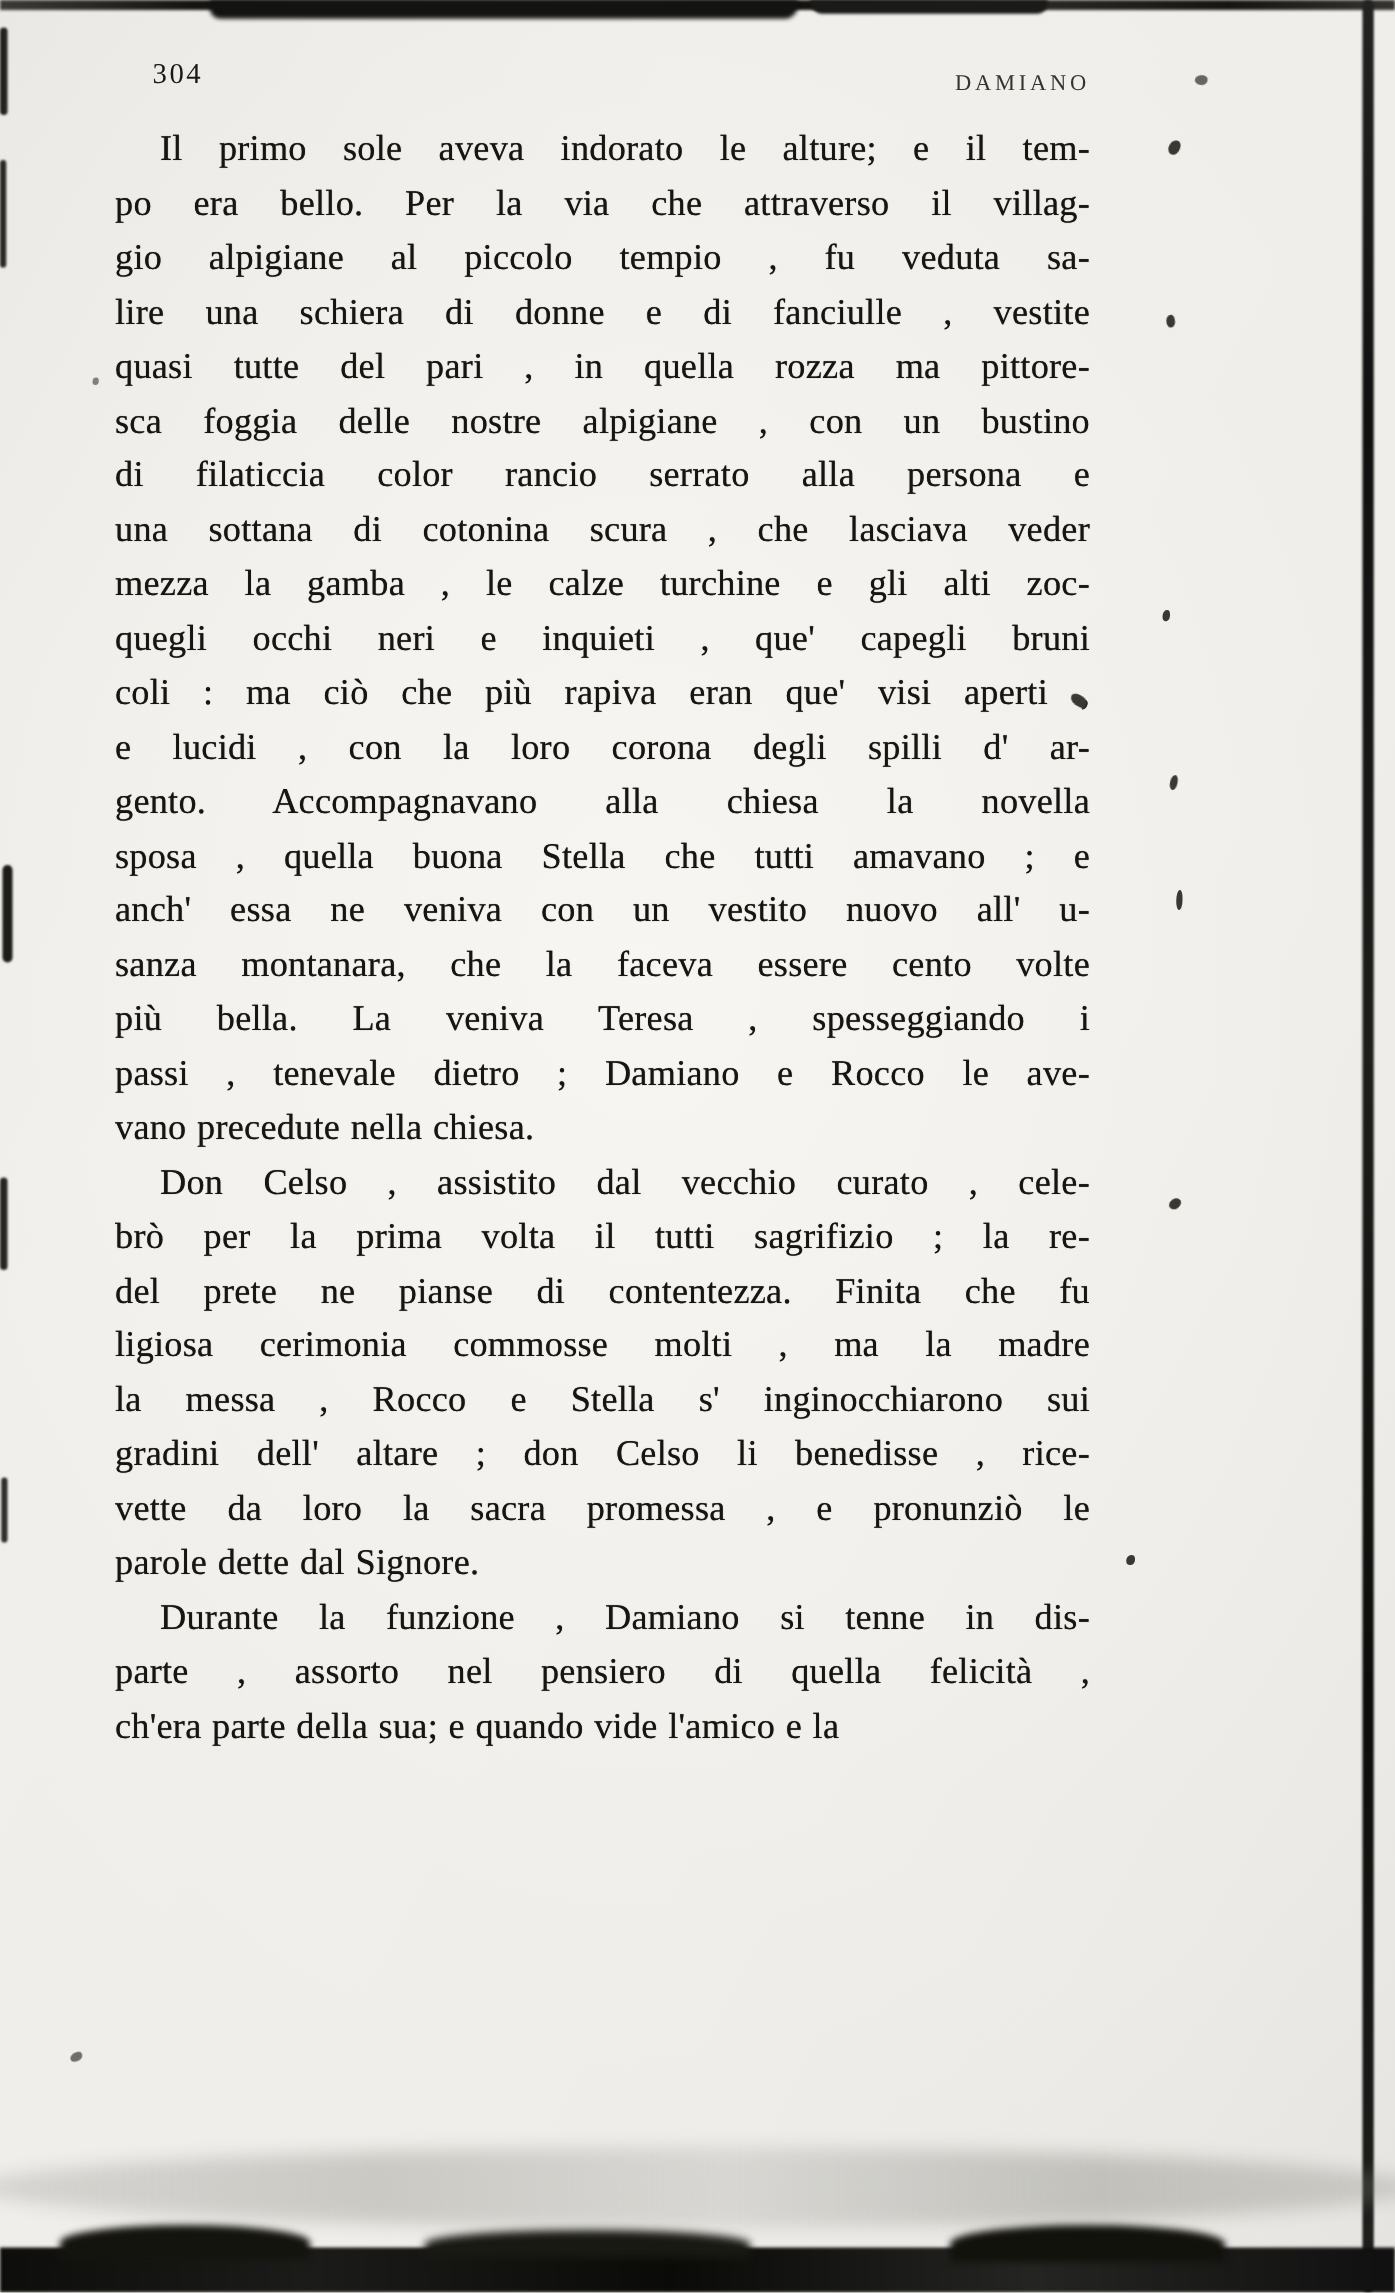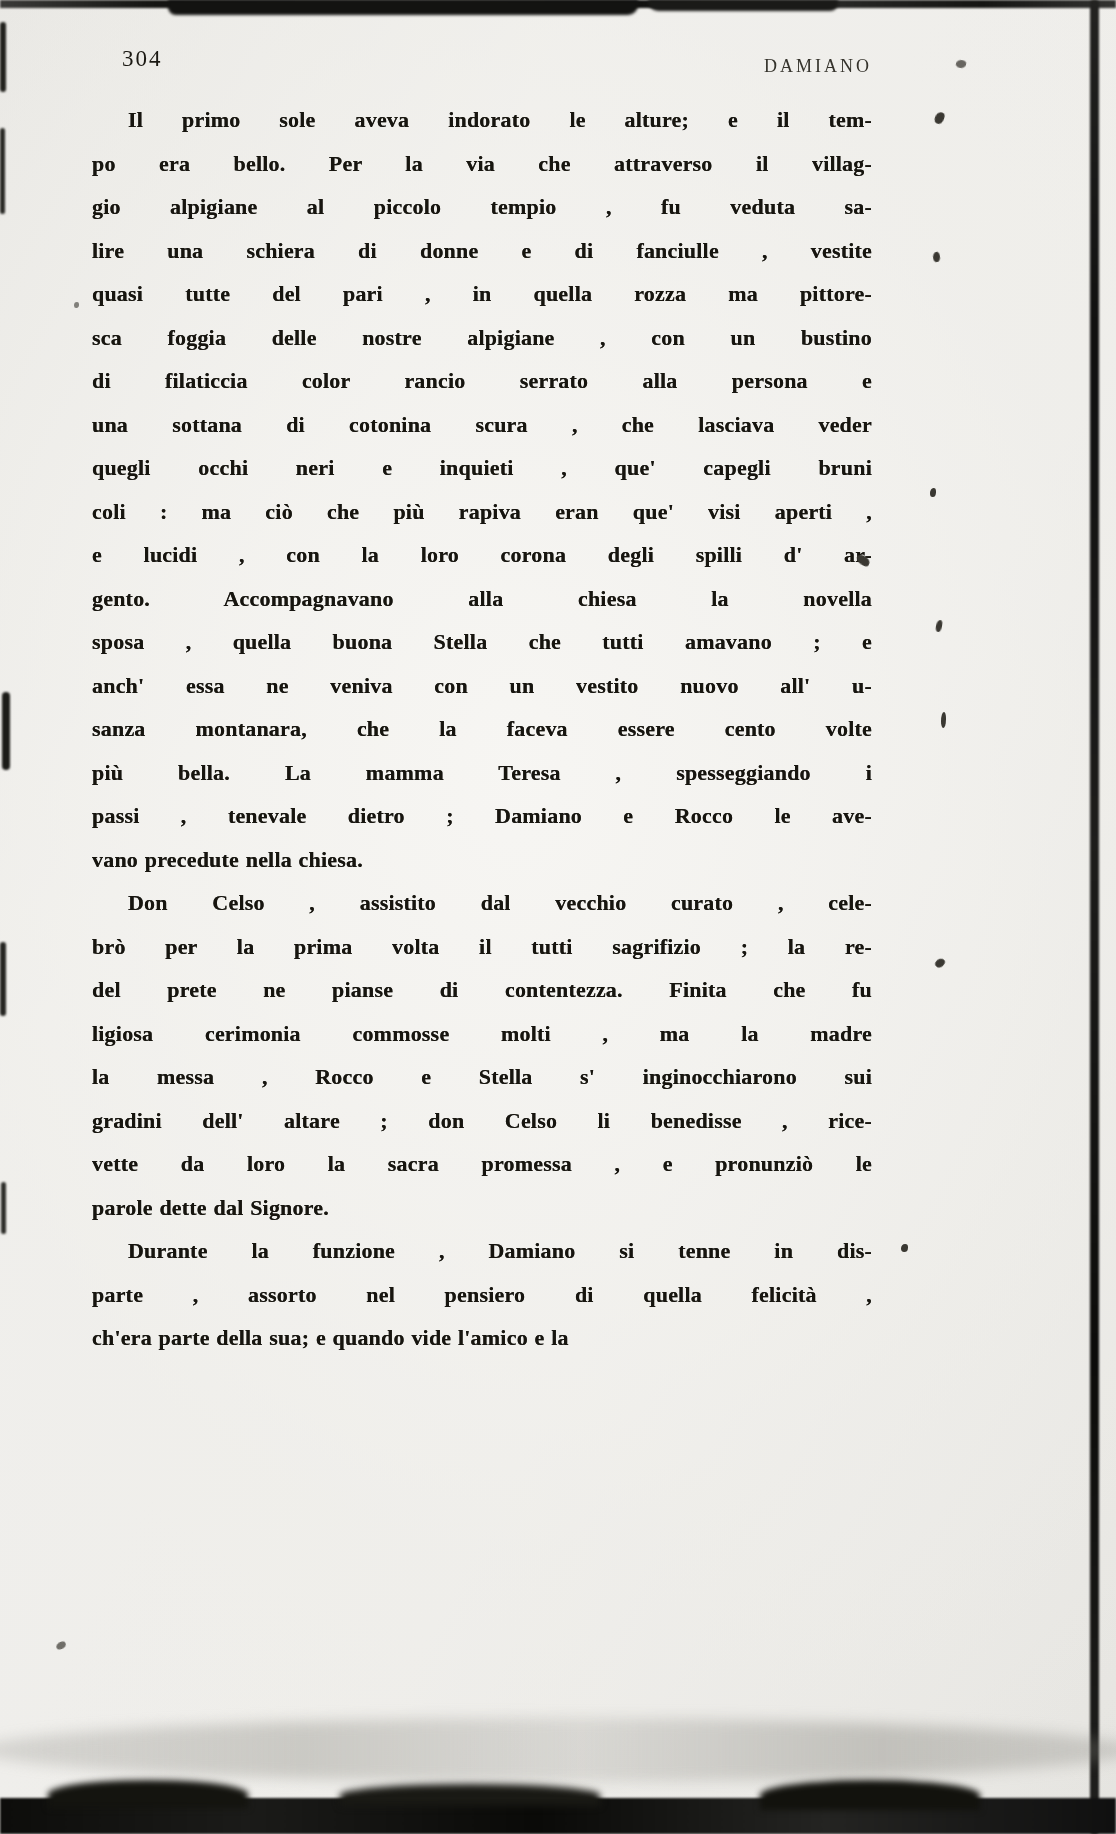--- a/index.html
+++ b/index.html
@@ -24,28 +24,27 @@
     font-size: 23px; letter-spacing: 2px; color: #1b1913;
   }
   .running-title {
     position: absolute; left: 0; right: 0; top: 12px;
     text-align: right;
     font-size: 18px; letter-spacing: 3px; color: #35332c;
   }
   .text { margin-top: 0; }
   .para { margin: 0; }
   .line {
-    font-size: 22px;
+    font-size: 29px;
     line-height: 43.5px;
     letter-spacing: 0.2px;
     word-spacing: 1px;
     text-align: justify;
     text-align-last: justify;
     text-shadow: 0 0 0.6px rgba(10,10,5,0.75);
-    font-weight: bold;
   }
   .line.first { text-indent: 36px; }
   .line.last { text-align-last: left; }
 
   
   .art { position: absolute; z-index: 5; pointer-events: none; }
   .edge-top {
     top: 0; left: 0; right: 0; height: 8px;
     background: linear-gradient(to right, #3a3a38 0%, #141412 14%, #232321 38%, #0e0e0c 55%, #2c2c2a 72%, #151513 88%, #333331 100%);
     filter: blur(1.2px);
@@ -107,28 +106,29 @@
     <div class="text">
         <div class="para">
           <div class="line first">Il primo sole aveva indorato le alture; e il tem-</div>
           <div class="line">po era bello. Per la via che attraverso il villag-</div>
           <div class="line">gio alpigiane al piccolo tempio , fu veduta sa-</div>
           <div class="line">lire una schiera di donne e di fanciulle , vestite</div>
           <div class="line">quasi tutte del pari , in quella rozza ma pittore-</div>
           <div class="line">sca foggia delle nostre alpigiane , con un bustino</div>
           <div class="line">di filaticcia color rancio serrato alla persona e</div>
           <div class="line">una sottana di cotonina scura , che lasciava veder</div>
+          <div class="line">mezza la gamba , le calze turchine e gli alti zoc-</div>
           <div class="line">quegli occhi neri e inquieti , que' capegli bruni</div>
           <div class="line">coli : ma ciò che più rapiva eran que' visi aperti ,</div>
           <div class="line">e lucidi , con la loro corona degli spilli d' ar-</div>
           <div class="line">gento. Accompagnavano alla chiesa la novella</div>
           <div class="line">sposa , quella buona Stella che tutti amavano ; e</div>
           <div class="line">anch' essa ne veniva con un vestito nuovo all' u-</div>
           <div class="line">sanza montanara, che la faceva essere cento volte</div>
-          <div class="line">più bella. La mamma Teresa , spesseggiando i</div>
+          <div class="line">più bella. La veniva Teresa , spesseggiando i</div>
           <div class="line">passi , tenevale dietro ; Damiano e Rocco le ave-</div>
           <div class="line last">vano precedute nella chiesa.</div>
         </div>
         <div class="para">
           <div class="line first">Don Celso , assistito dal vecchio curato , cele-</div>
           <div class="line">brò per la prima volta il tutti sagrifizio ; la re-</div>
           <div class="line">del prete ne pianse di contentezza. Finita che fu</div>
           <div class="line">ligiosa cerimonia commosse molti , ma la madre</div>
           <div class="line">la messa , Rocco e Stella s' inginocchiarono sui</div>
           <div class="line">gradini dell' altare ; don Celso li benedisse , rice-</div>

